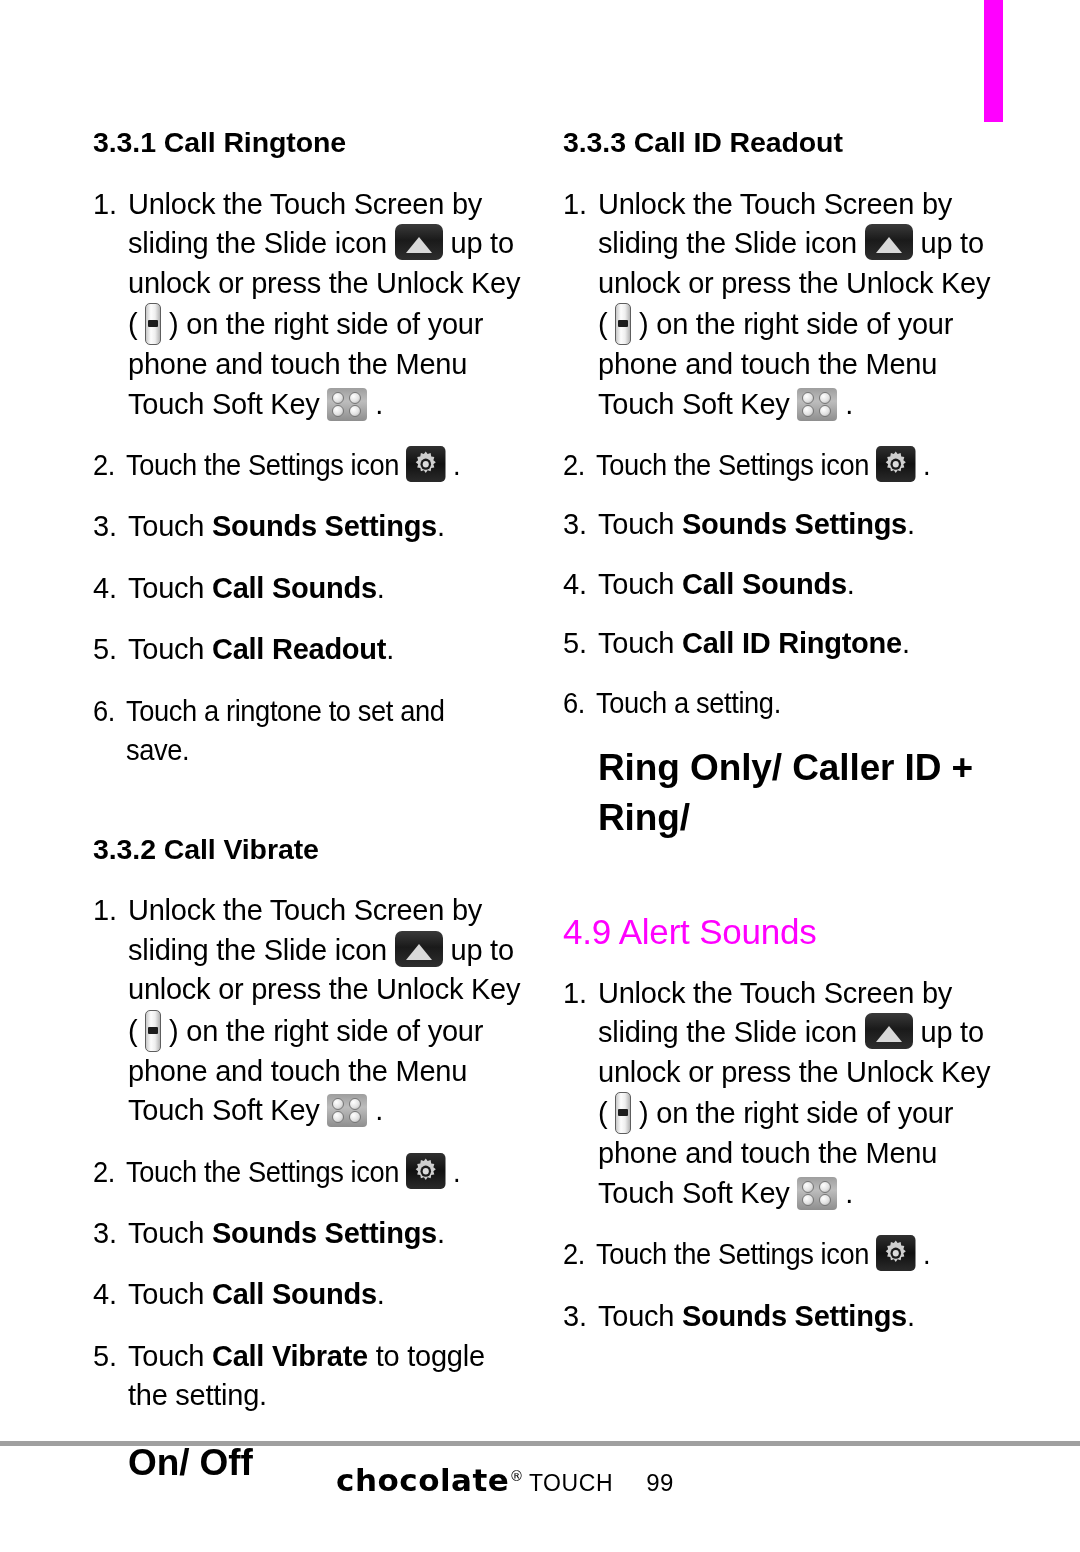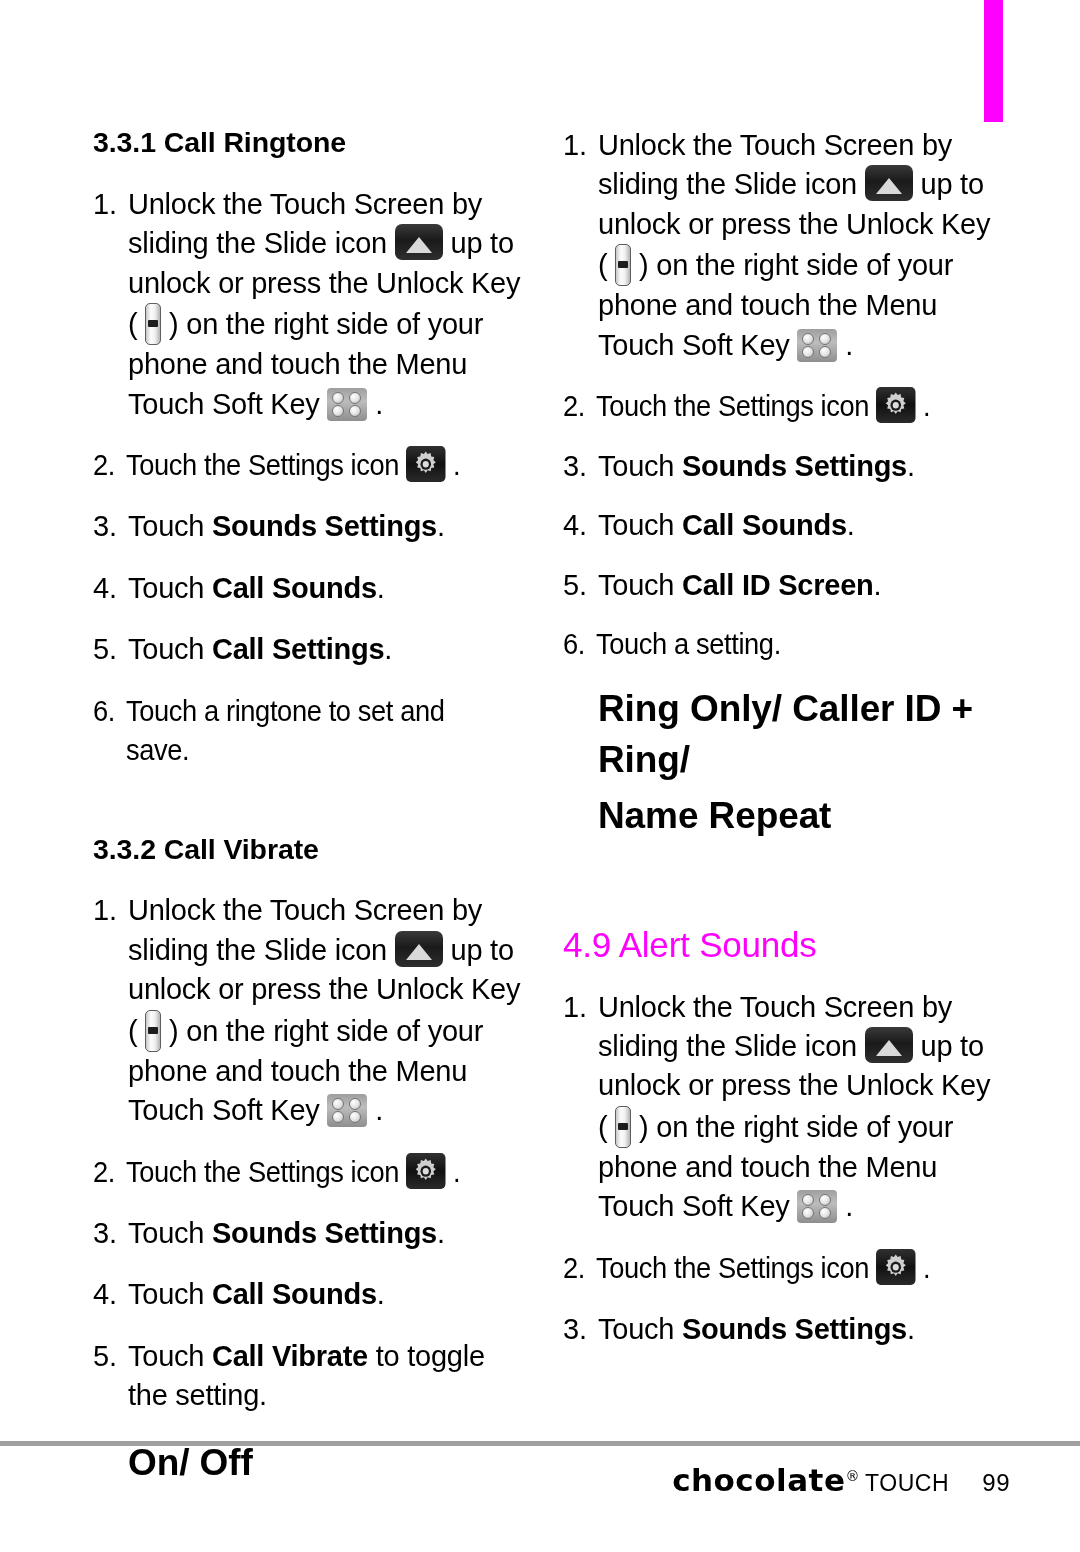--- a/index.html
+++ b/index.html
@@ -176,21 +176,21 @@
     height: 5px;
     background: #a0a0a0;
   }
   .footer {
     position: absolute;
     left: 0;
     top: 1462px;
     width: 1010px;
     text-align: right;
     display: flex;
-    justify-content: flex-end;
+    justify-content: center;
     align-items: baseline;
   }
   .brand {
     font-size: 31px;
     font-weight: bold;
     letter-spacing: 0.5px;
     font-family: "DejaVu Sans", sans-serif;
   }
   .brand .reg {
     font-size: 14px;
@@ -253,21 +253,21 @@
       <span>Touch </span><b>Sounds Settings</b><span>.</span>
     </p>
 
     <p class="step">
       <span class="num">4.</span>
       <span>Touch </span><b>Call Sounds</b><span>.</span>
     </p>
 
     <p class="step">
       <span class="num">5.</span>
-      <span>Touch </span><b>Call Settings</b><span>.</span>
+      <span>Touch </span><b>Call Readout</b><span>.</span>
     </p>
 
     <p class="step condensed">
       <span class="num">6.</span>
       <span>Touch a ringtone to set and save.</span>
     </p>
 
     <div class="gap-md"></div>
 
     <h3 class="sec-head">3.3.2 Call Vibrate</h3>
@@ -314,20 +314,21 @@
       <span class="num">5.</span>
       <span>Touch </span><b>Call Vibrate</b><span> to toggle the setting.</span>
     </p>
 
     <p class="sub-value">On/ Off</p>
 
   </div>
 
   <div class="col col-right">
 
+    <h3 class="sec-head">3.3.3 Call ID Readout</h3>
 
     <p class="step">
       <span class="num">1.</span>
       <span>Unlock the Touch Screen by sliding the Slide icon</span>
       <span class="ico ico-slide"><span class="tri"></span></span>
       <span>up to unlock or press the Unlock Key (</span>
       <span class="ico ico-key"><span class="mark"></span></span>
       <span>) on the right side of your phone and touch the Menu Touch Soft Key</span>
       <span class="ico ico-menu">
         <span class="dot d1"></span><span class="dot d2"></span><span class="dot d3"></span><span class="dot d4"></span>
@@ -355,30 +356,29 @@
       <span>Touch </span><b>Sounds Settings</b><span>.</span>
     </p>
 
     <p class="step tight">
       <span class="num">4.</span>
       <span>Touch </span><b>Call Sounds</b><span>.</span>
     </p>
 
     <p class="step tight">
       <span class="num">5.</span>
-      <span>Touch </span><b>Call ID Screen</b><span>.</span>
+      <span>Touch </span><b>Call ID Ringtone</b><span>.</span>
     </p>
 
     <p class="step condensed tight">
       <span class="num">6.</span>
       <span>Touch a setting.</span>
     </p>
 
     <p class="sub-value" style="margin-bottom:6px;">Ring Only/ Caller ID + Ring/</p>
-    <p class="sub-value">Name Repeat</p>
 
     <div class="gap-lg"></div>
 
     <h2 class="major-head">4.9 Alert Sounds</h2>
 
 
     <p class="step">
       <span class="num">1.</span>
       <span>Unlock the Touch Screen by sliding the Slide icon</span>
       <span class="ico ico-slide"><span class="tri"></span></span>

